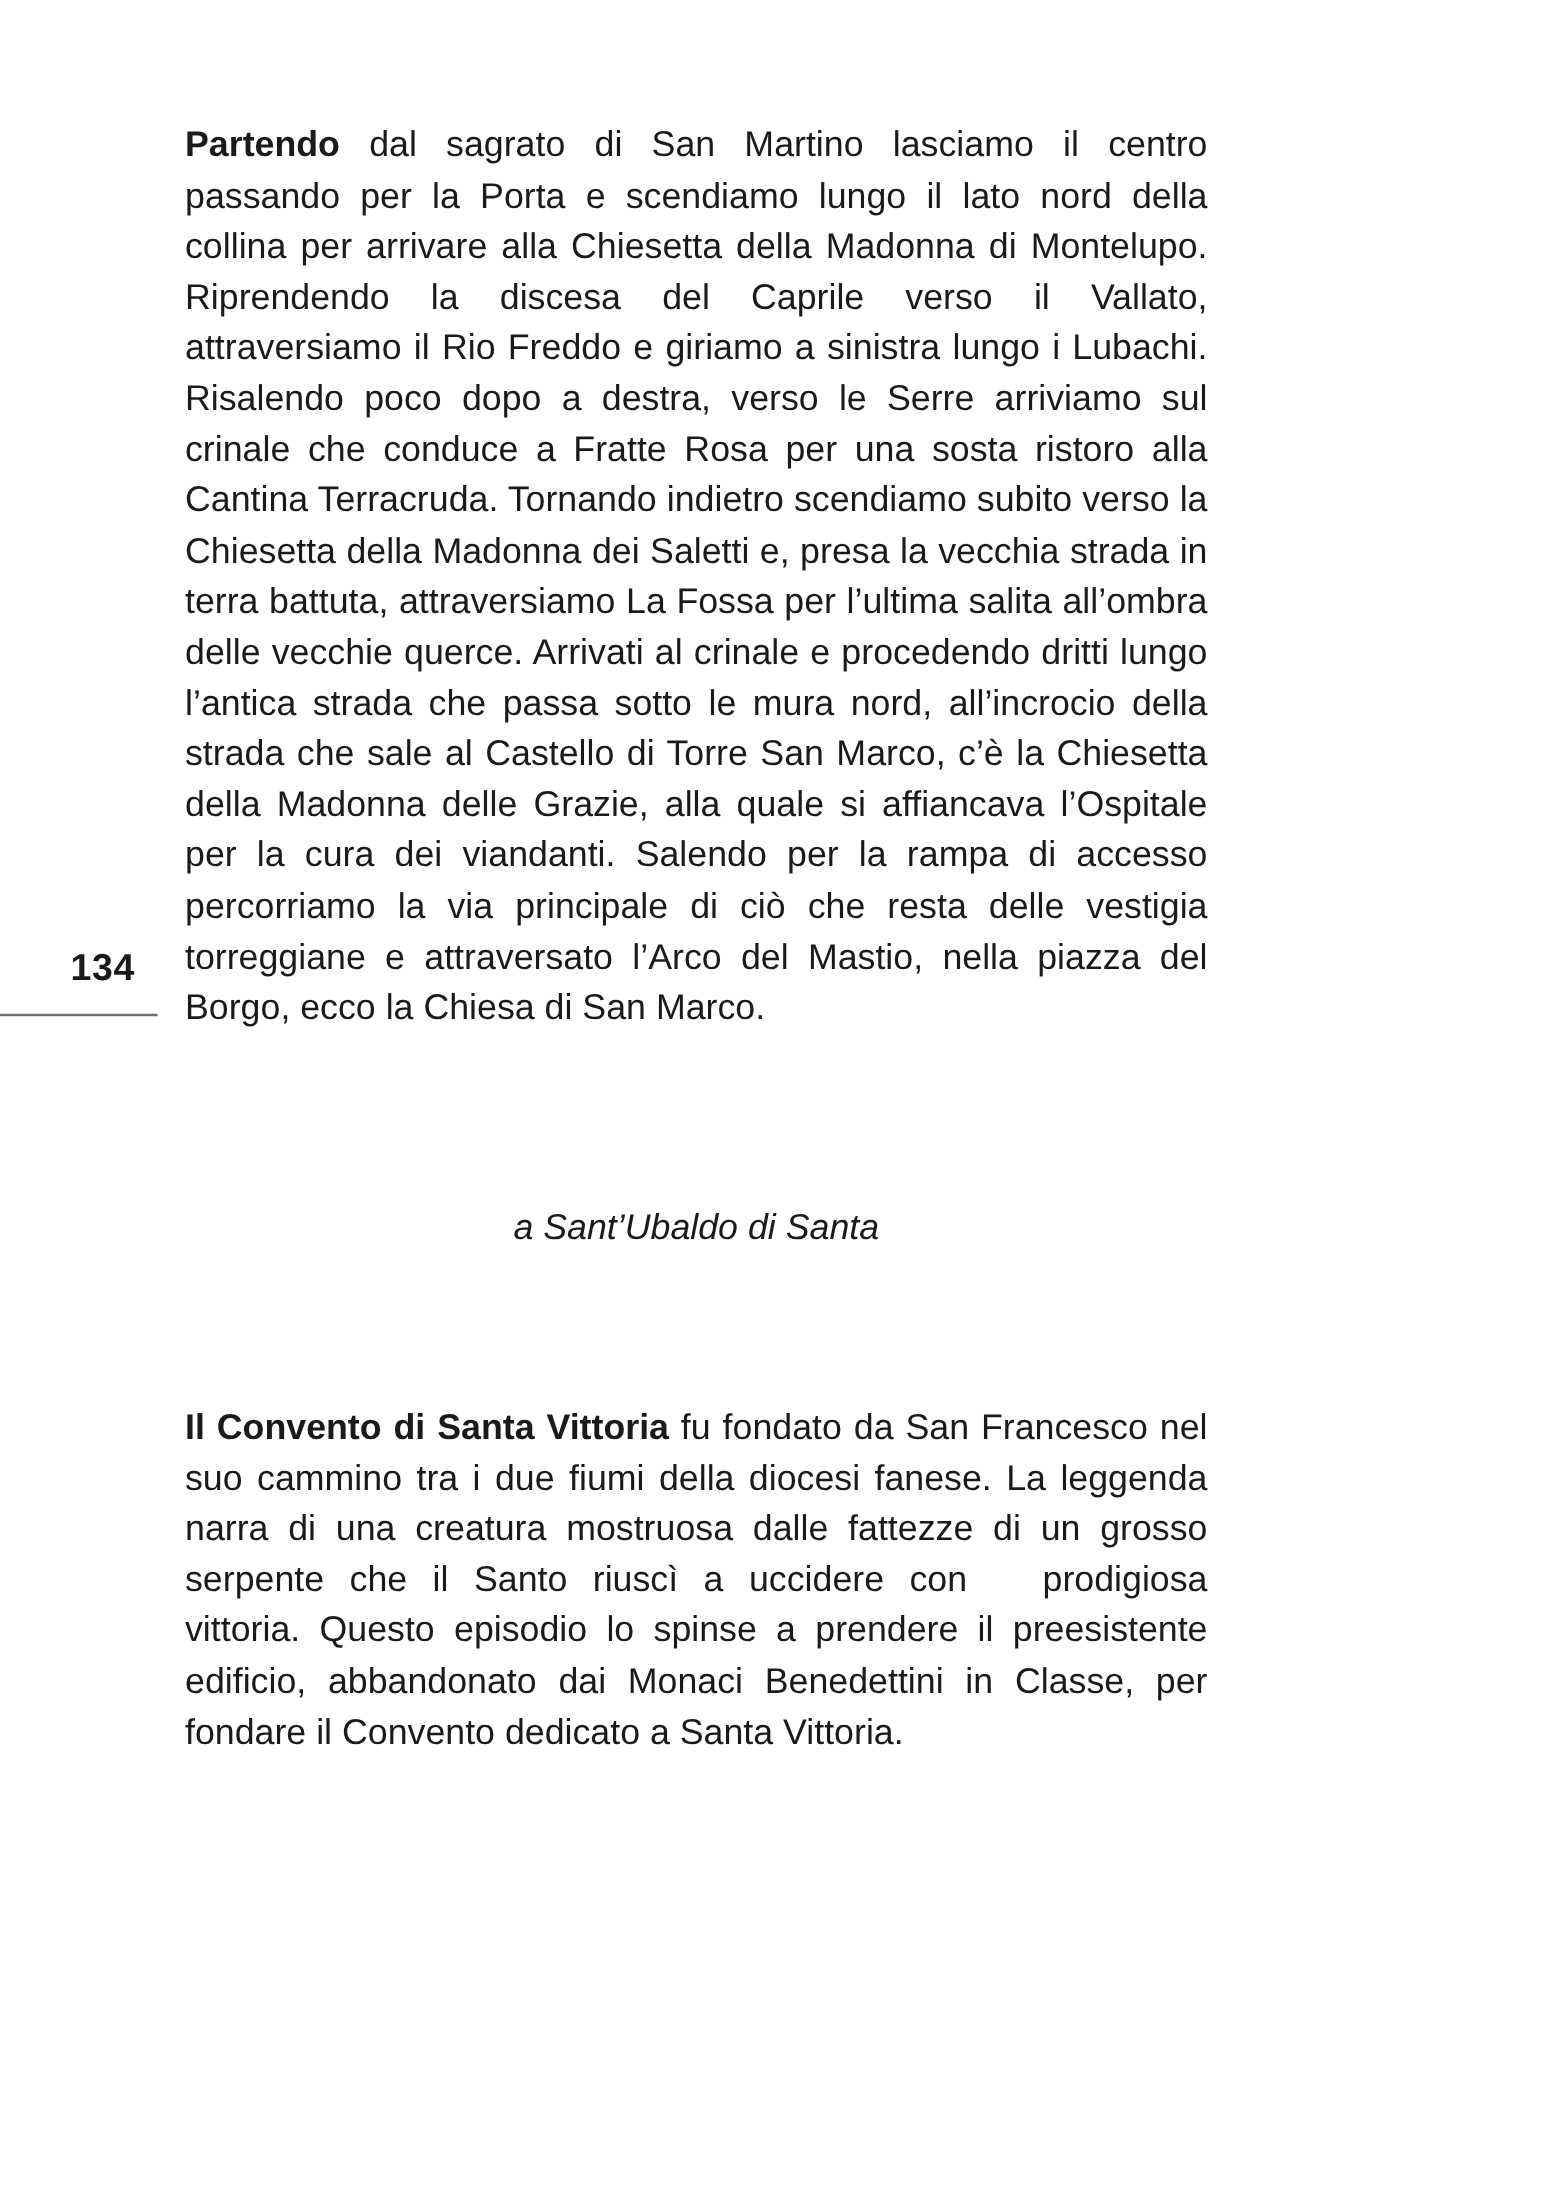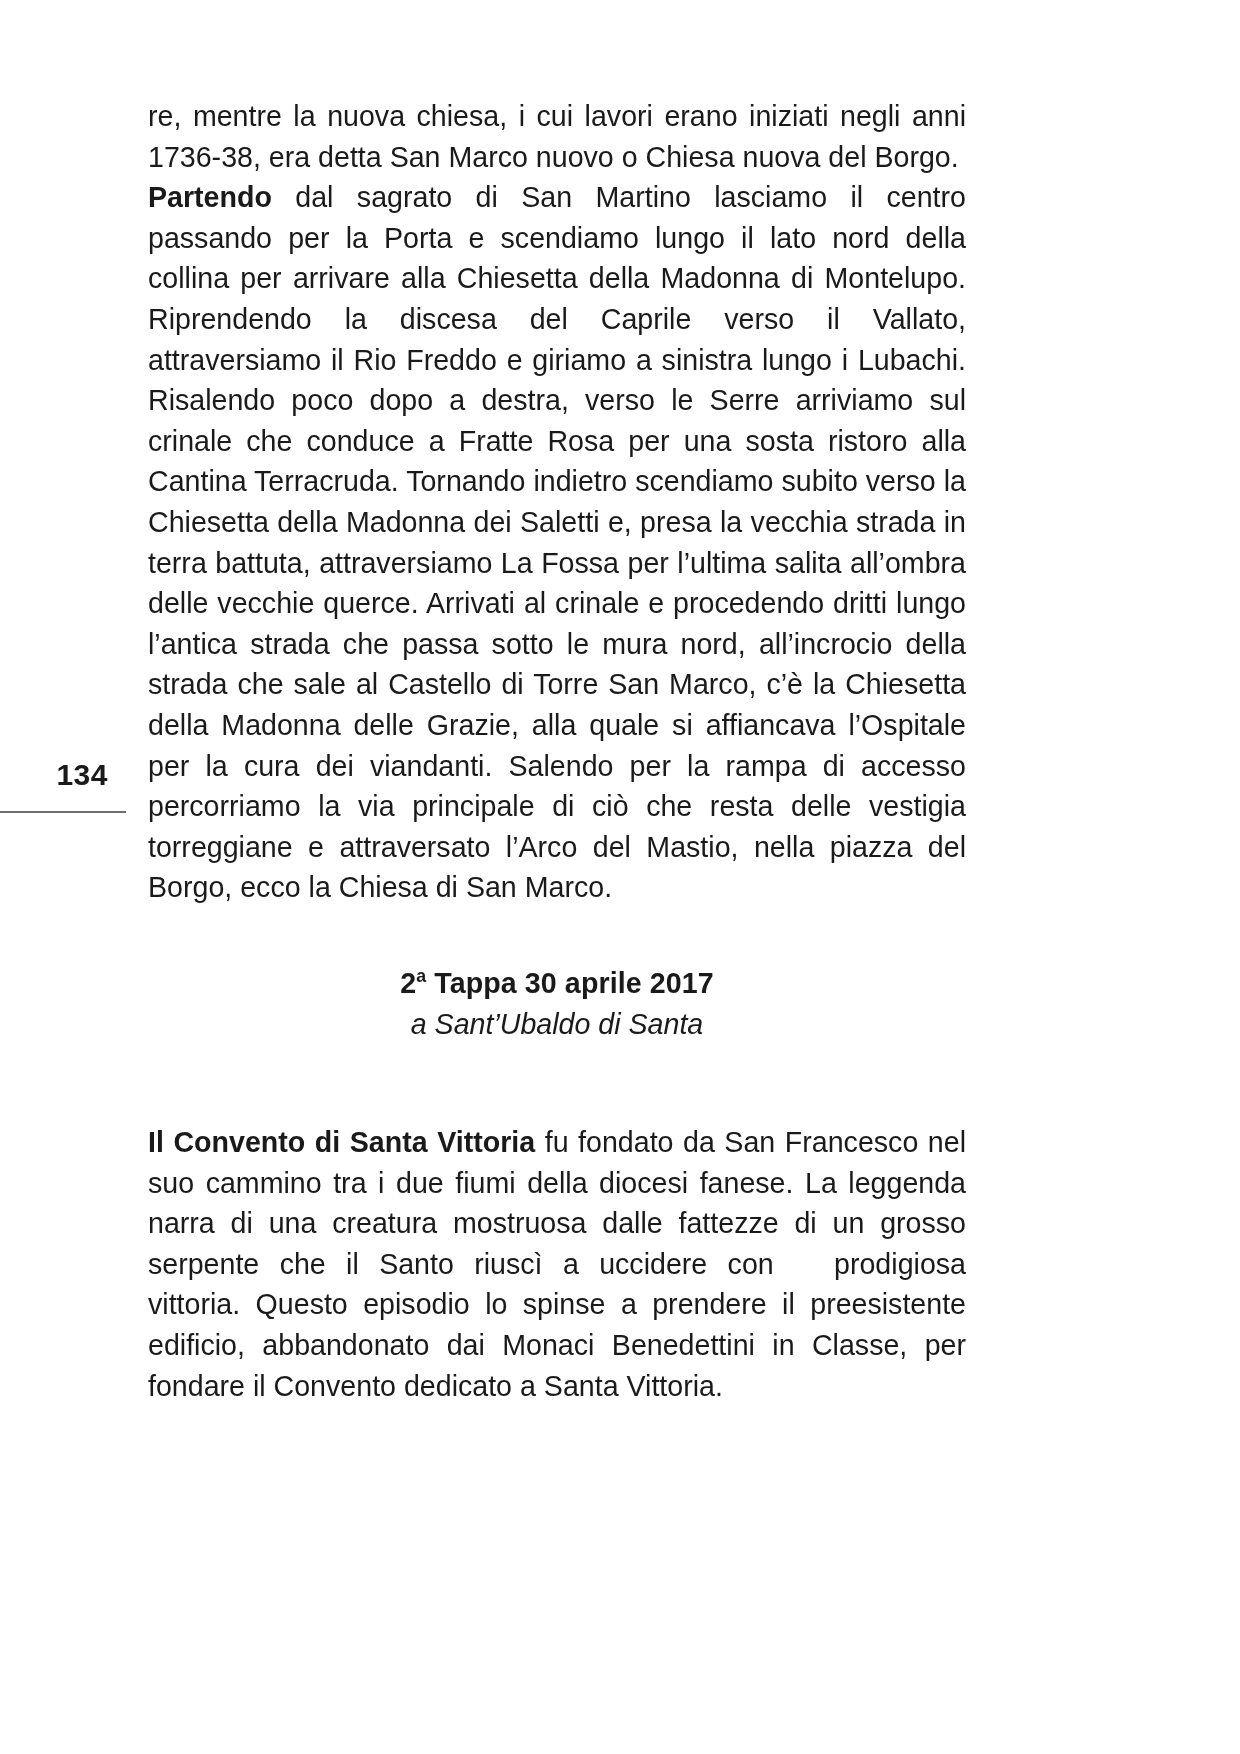--- a/index.html
+++ b/index.html
@@ -127,28 +127,26 @@
 
 <div class="page">
 
   <div class="folio-block">
     <span class="folio-number">134</span>
     <div class="folio-rule"></div>
   </div>
 
   <div class="text-column">
 
-    <p class="body nojust"><span>re, mentre la nuova chiesa, i cui lavori erano iniziati negli anni 1736-38, era detta San Marco nuovo o Chiesa nuova del Borgo.</span></p>
 
     <p class="body nojust"><span class="u">Partendo</span><span> dal sagrato di San Martino lasciamo il centro passando per la Porta e scendiamo lungo il lato nord della collina per arrivare alla Chiesetta della Madonna di Montelupo. Riprendendo la discesa del Caprile verso il Vallato, attraversiamo il Rio Freddo e giriamo a sinistra lungo i Lubachi. Risalendo poco dopo a destra, verso le Serre arriviamo sul crinale che conduce a Fratte Rosa per una sosta ristoro alla Cantina Terracruda. Tornando indietro scendiamo subito verso la Chiesetta della Madonna dei Saletti e, presa la vecchia strada in terra battuta, attraversiamo La Fossa per l’ultima salita all’ombra delle vecchie querce. Arrivati al crinale e procedendo dritti lungo l’antica strada che passa sotto le mura nord, all’incrocio della strada che sale al Castello di Torre San Marco, c’è la Chiesetta della Madonna delle Grazie, alla quale si affiancava l’Ospitale per la cura dei viandanti. Salendo per la rampa di accesso percorriamo la via principale di ciò che resta delle vestigia torreggiane e attraversato l’Arco del Mastio, nella piazza del Borgo, ecco la Chiesa di San Marco.</span></p>
 
   </div>
 
   <div class="stage-heading">
-    <p class="stage-title"><span>2</span><sup>a</sup><span> Tappa 30 aprile 2017</span></p>
     <p class="stage-sub">a Sant’Ubaldo di Santa</p>
   </div>
 
   <div class="text-column-2">
 
 
     <p class="body nojust"><span class="u">Il Convento di Santa Vittoria</span><span> fu fondato da San Francesco nel suo cammino tra i due fiumi della diocesi fanese. La leggenda narra di una creatura mostruosa dalle fattezze di un grosso serpente che il Santo riuscì a uccidere con </span><span class="i">prodigiosa vittoria</span><span>. Questo episodio lo spinse a prendere il preesistente edificio, abbandonato dai Monaci Benedettini in Classe, per fondare il Convento dedicato a Santa Vittoria.</span></p>
 
   </div>
 

